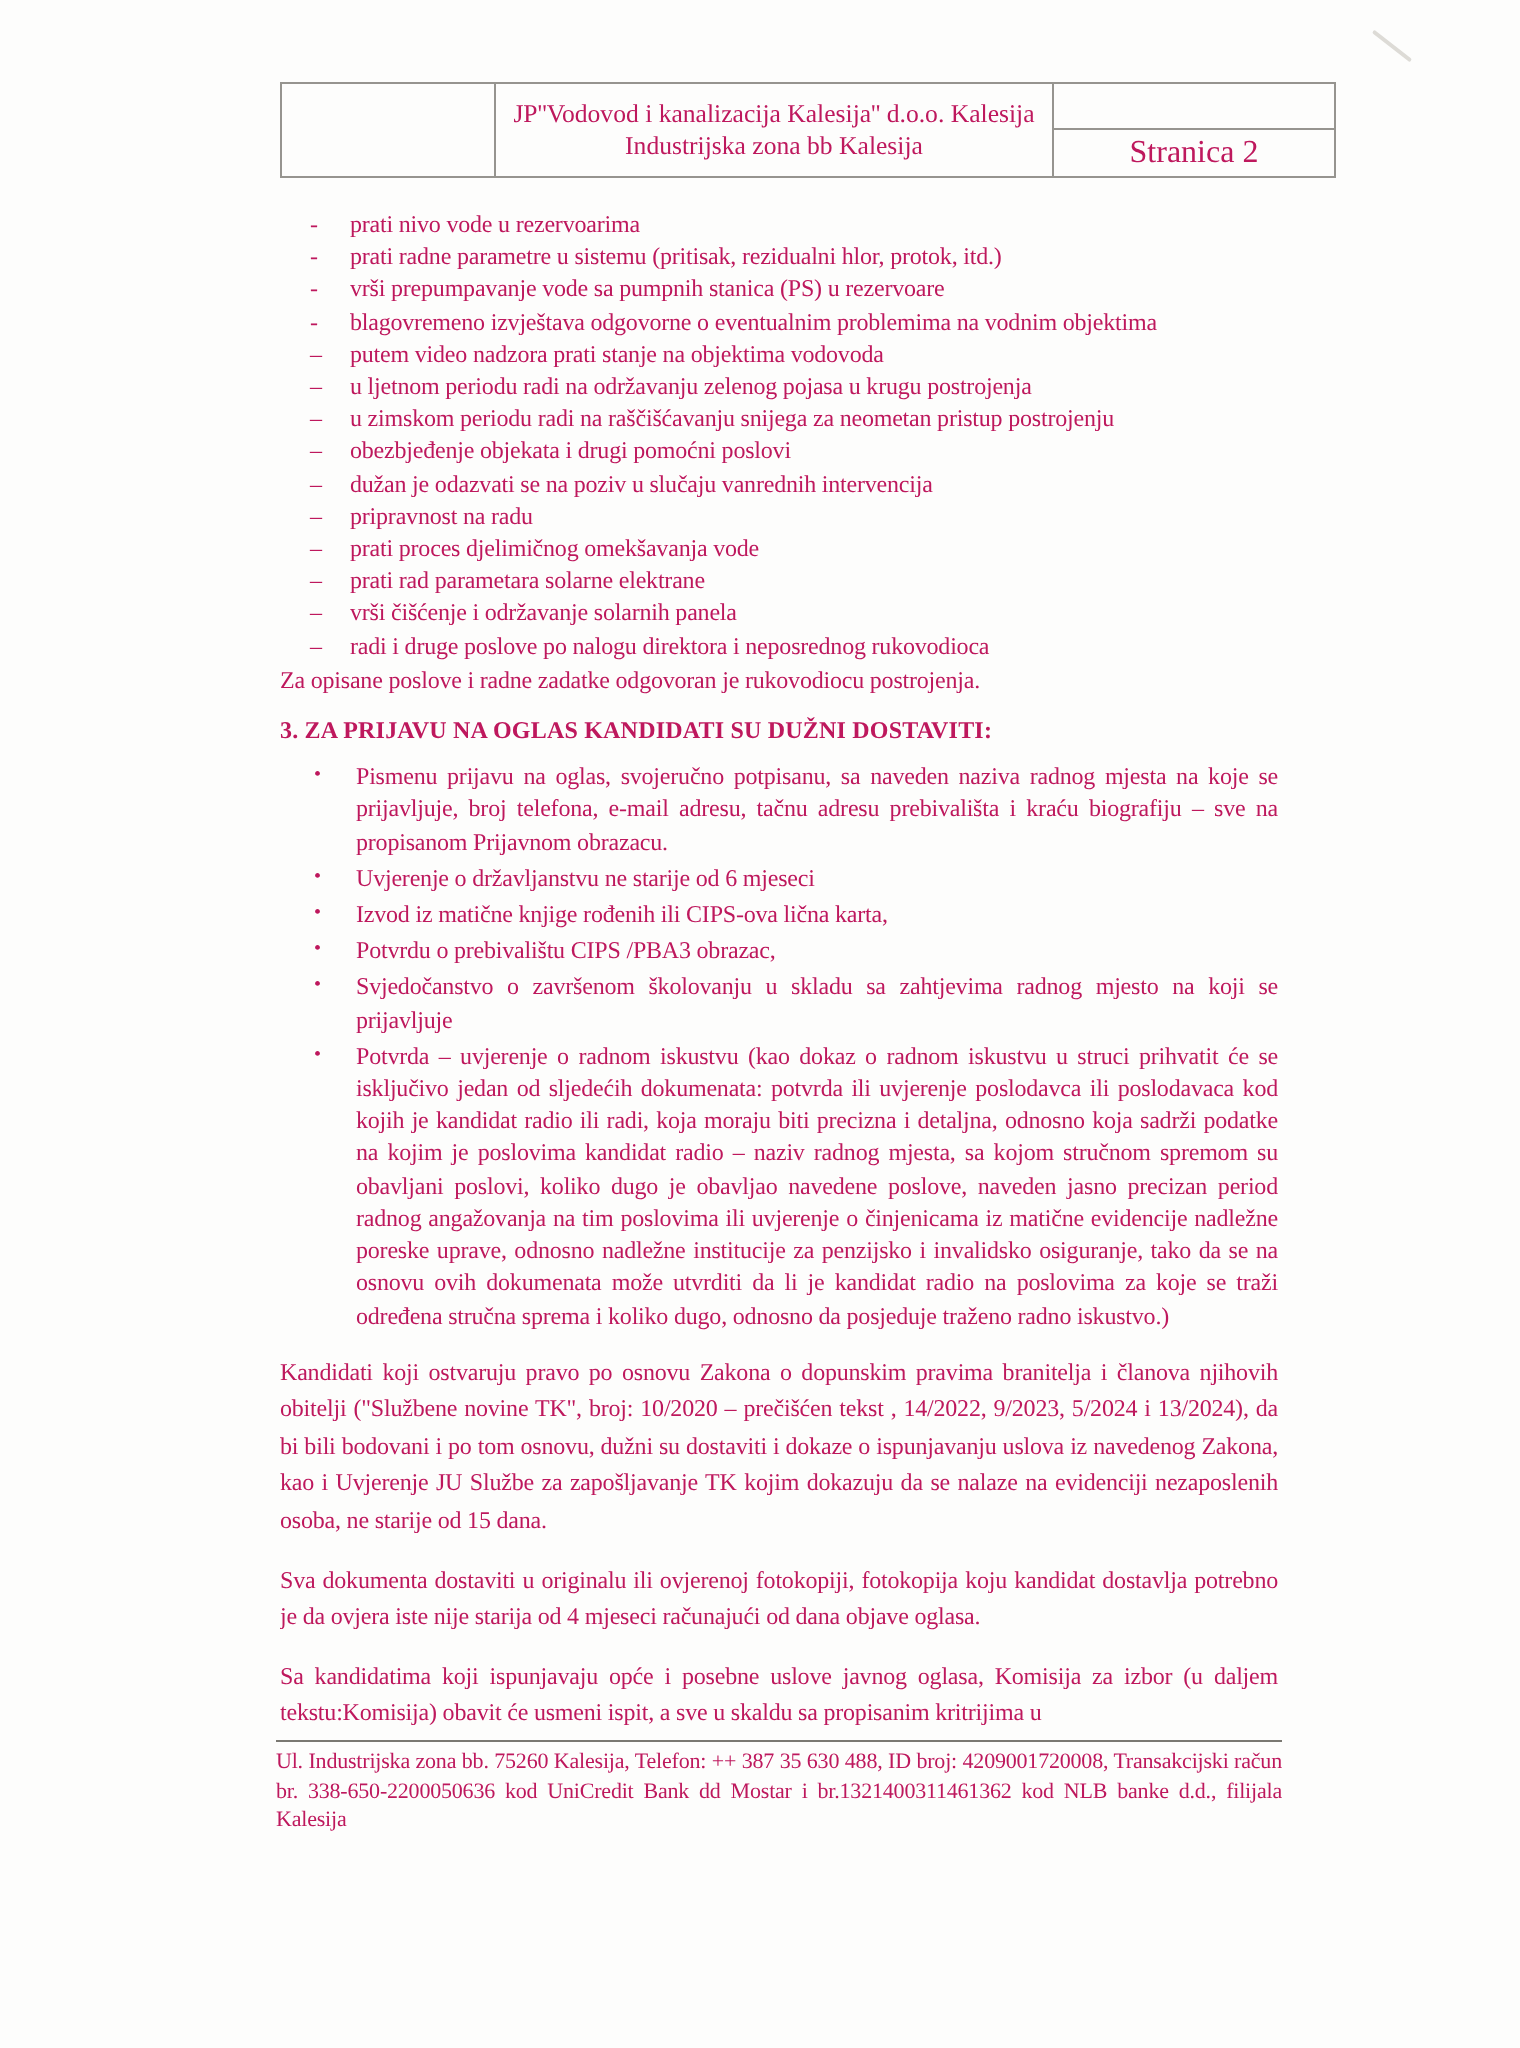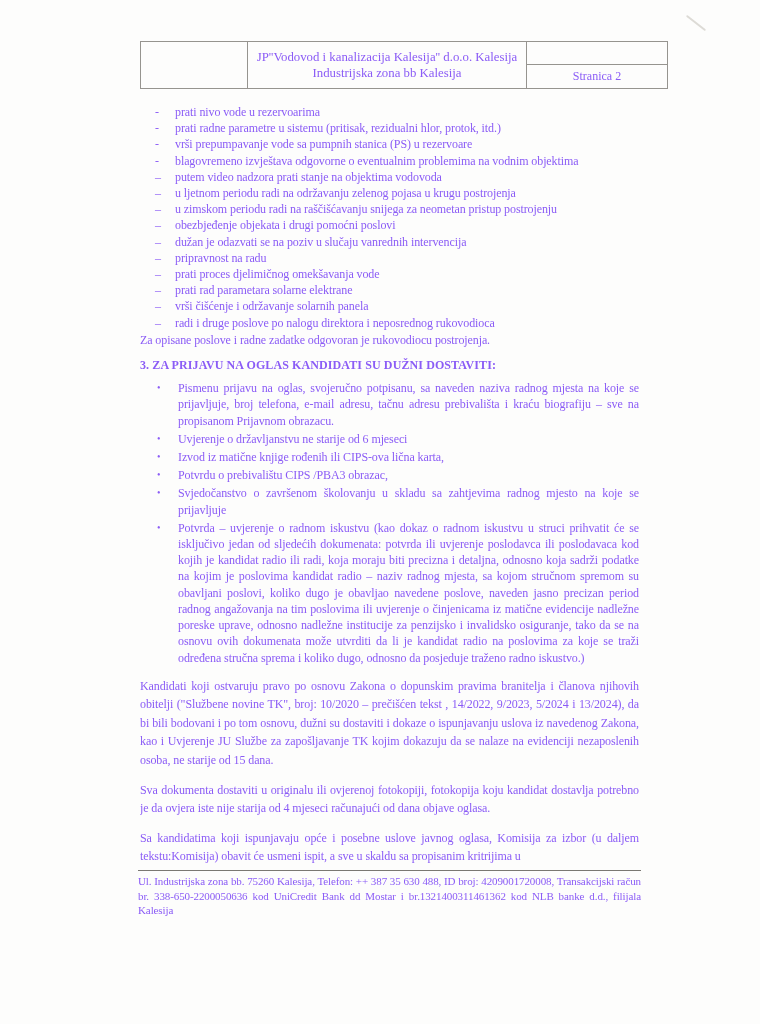--- a/index.html
+++ b/index.html
@@ -1,36 +1,36 @@
 <!DOCTYPE html>
 <html><head>
 <meta charset="utf-8">
 <style>
   html,body{margin:0;padding:0;background:#e9e9e7;}
   .page{
     position:relative;width:760px;height:1024px;margin:0 auto;
     background:#fdfdfc;overflow:hidden;box-sizing:border-box;
-    font-family:"Liberation Serif","DejaVu Serif",serif;color:#8b5cf6;
+    font-family:"Liberation Serif","DejaVu Serif",serif;color:#be185d;
   }
   
   .page::after{
     content:"";position:absolute;right:52px;top:22px;width:24px;height:2px;
     background:#dddbd6;transform:rotate(38deg);border-radius:2px;
   }
   
   .header-table{
     position:absolute;left:140px;top:41px;width:526px;height:46px;
     display:flex;border:1px solid #96948f;background:#fdfdfc;
   }
   .hleft{width:106px;border-right:1px solid #96948f;}
   .hcenter{flex:1;display:flex;flex-direction:column;justify-content:center;
     align-items:center;text-align:center;font-size:12.8px;line-height:16px;padding:2px 6px;}
   .hright{width:140px;border-left:1px solid #96948f;display:flex;flex-direction:column;}
   .hright-top{height:22px;border-bottom:1px solid #96948f;}
-  .hright-bottom{flex:1;display:flex;align-items:center;justify-content:center;font-size:12px;}
+  .hright-bottom{flex:1;display:flex;align-items:center;justify-content:center;font-size:16px;}
   
   .content{
     position:absolute;left:140px;top:104px;width:499px;height:762px;overflow:hidden;
     font-size:12px;letter-spacing:-0.1px;
   }
   .dash-list{line-height:16.2px;}
   .dash-item{display:flex;}
   .dash-marker{flex:0 0 20px;margin-left:15px;}
   .dash-text{flex:1;white-space:nowrap;}
   .closing{line-height:16.2px;margin-top:1px;}
@@ -141,21 +141,21 @@
         <div class="bullet-item">
         <span class="bullet-marker">•</span>
         <span class="bullet-text">Izvod iz matične knjige rođenih ili CIPS-ova lična karta,</span>
       </div>
         <div class="bullet-item">
         <span class="bullet-marker">•</span>
         <span class="bullet-text">Potvrdu o prebivalištu CIPS /PBA3 obrazac,</span>
       </div>
         <div class="bullet-item">
         <span class="bullet-marker">•</span>
-        <span class="bullet-text">Svjedočanstvo o završenom školovanju u skladu sa zahtjevima radnog mjesto na koje se prijavljuje</span>
+        <span class="bullet-text">Svjedočanstvo o završenom školovanju u skladu sa zahtjevima radnog mjesto na koji se prijavljuje</span>
       </div>
         <div class="bullet-item">
         <span class="bullet-marker">•</span>
         <span class="bullet-text">Potvrda – uvjerenje o radnom iskustvu (kao dokaz o radnom iskustvu u struci prihvatit će se isključivo jedan od sljedećih dokumenata: potvrda ili uvjerenje poslodavca ili poslodavaca kod kojih je kandidat radio ili radi, koja moraju biti precizna i detaljna, odnosno koja sadrži podatke na kojim je poslovima kandidat radio – naziv radnog mjesta, sa kojom stručnom spremom su obavljani poslovi, koliko dugo je obavljao navedene poslove, naveden jasno precizan period radnog angažovanja na tim poslovima ili uvjerenje o činjenicama iz matične evidencije nadležne poreske uprave, odnosno nadležne institucije za penzijsko i invalidsko osiguranje, tako da se na osnovu ovih dokumenata može utvrditi da li je kandidat radio na poslovima za koje se traži određena stručna sprema i koliko dugo, odnosno da posjeduje traženo radno iskustvo.)</span>
       </div>
       </div>
 
     <div class="paras">
         <p class="para">Kandidati koji ostvaruju pravo po osnovu Zakona o dopunskim pravima branitelja i članova njihovih obitelji ("Službene novine TK", broj: 10/2020 – prečišćen tekst , 14/2022, 9/2023, 5/2024 i 13/2024), da bi bili bodovani i po tom osnovu, dužni su dostaviti i dokaze o ispunjavanju uslova iz navedenog Zakona, kao i Uvjerenje JU Službe za zapošljavanje TK kojim dokazuju da se nalaze na evidenciji nezaposlenih osoba, ne starije od 15 dana.</p>
         <p class="para">Sva dokumenta dostaviti u originalu ili ovjerenoj fotokopiji, fotokopija koju kandidat dostavlja potrebno je da ovjera iste nije starija od 4 mjeseci računajući od dana objave oglasa.</p>

